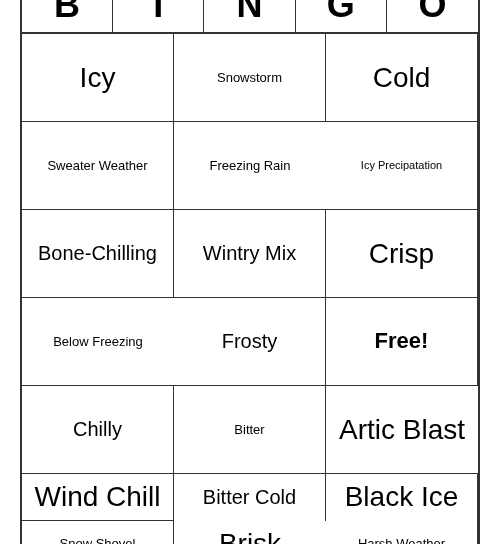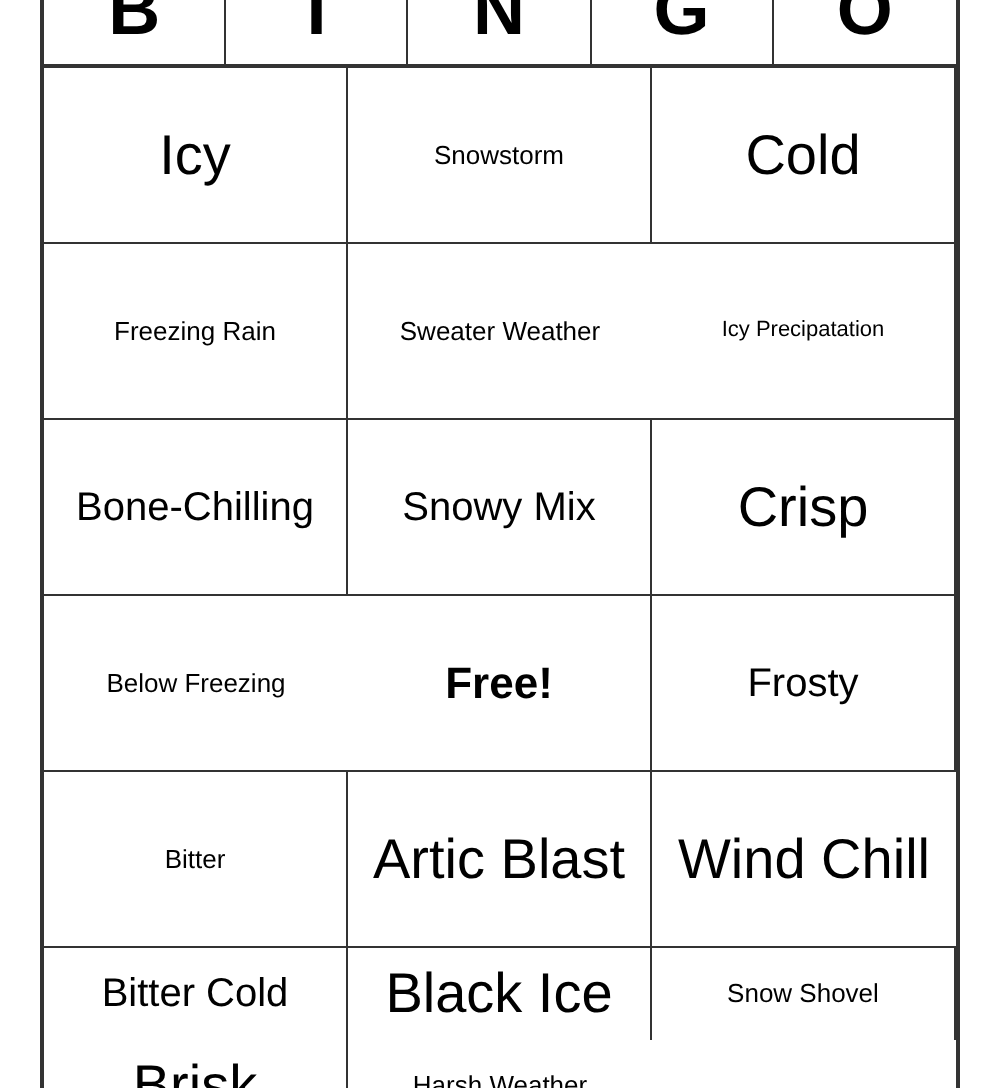--- a/index.html
+++ b/index.html
@@ -108,45 +108,48 @@
   <div class="bingo-cell">
         <span class="cell-text cell-large">Icy</span>
       </div>
       <div class="bingo-cell">
         <span class="cell-text cell-small">Snowstorm</span>
       </div>
       <div class="bingo-cell">
         <span class="cell-text cell-large">Cold</span>
       </div>
       <div class="bingo-cell">
-        <span class="cell-text cell-small">Freezing Rain</span>
+        <span class="cell-text cell-small">Sweater Weather</span>
       </div>
       <div class="bingo-cell">
-        <span class="cell-text cell-small">Sweater Weather</span>
+        <span class="cell-text cell-small">Freezing Rain</span>
       </div>
       <div class="bingo-cell">
         <span class="cell-text cell-xsmall">Icy Precipatation</span>
       </div>
       <div class="bingo-cell">
         <span class="cell-text cell-medium">Bone-Chilling</span>
       </div>
       <div class="bingo-cell">
-        <span class="cell-text cell-medium">Snowy Mix</span>
+        <span class="cell-text cell-medium">Wintry Mix</span>
       </div>
       <div class="bingo-cell">
         <span class="cell-text cell-large">Crisp</span>
       </div>
       <div class="bingo-cell">
         <span class="cell-text cell-small">Below Freezing</span>
       </div>
       <div class="bingo-cell">
+        <span class="cell-text cell-medium">Frosty</span>
+      </div>
+      <div class="bingo-cell">
         <span class="cell-text free-cell">Free!</span>
       </div>
       <div class="bingo-cell">
-        <span class="cell-text cell-medium">Frosty</span>
+        <span class="cell-text cell-medium">Chilly</span>
       </div>
       <div class="bingo-cell">
         <span class="cell-text cell-small">Bitter</span>
       </div>
       <div class="bingo-cell">
         <span class="cell-text cell-large">Artic Blast</span>
       </div>
       <div class="bingo-cell">
         <span class="cell-text cell-large">Wind Chill</span>
       </div>

